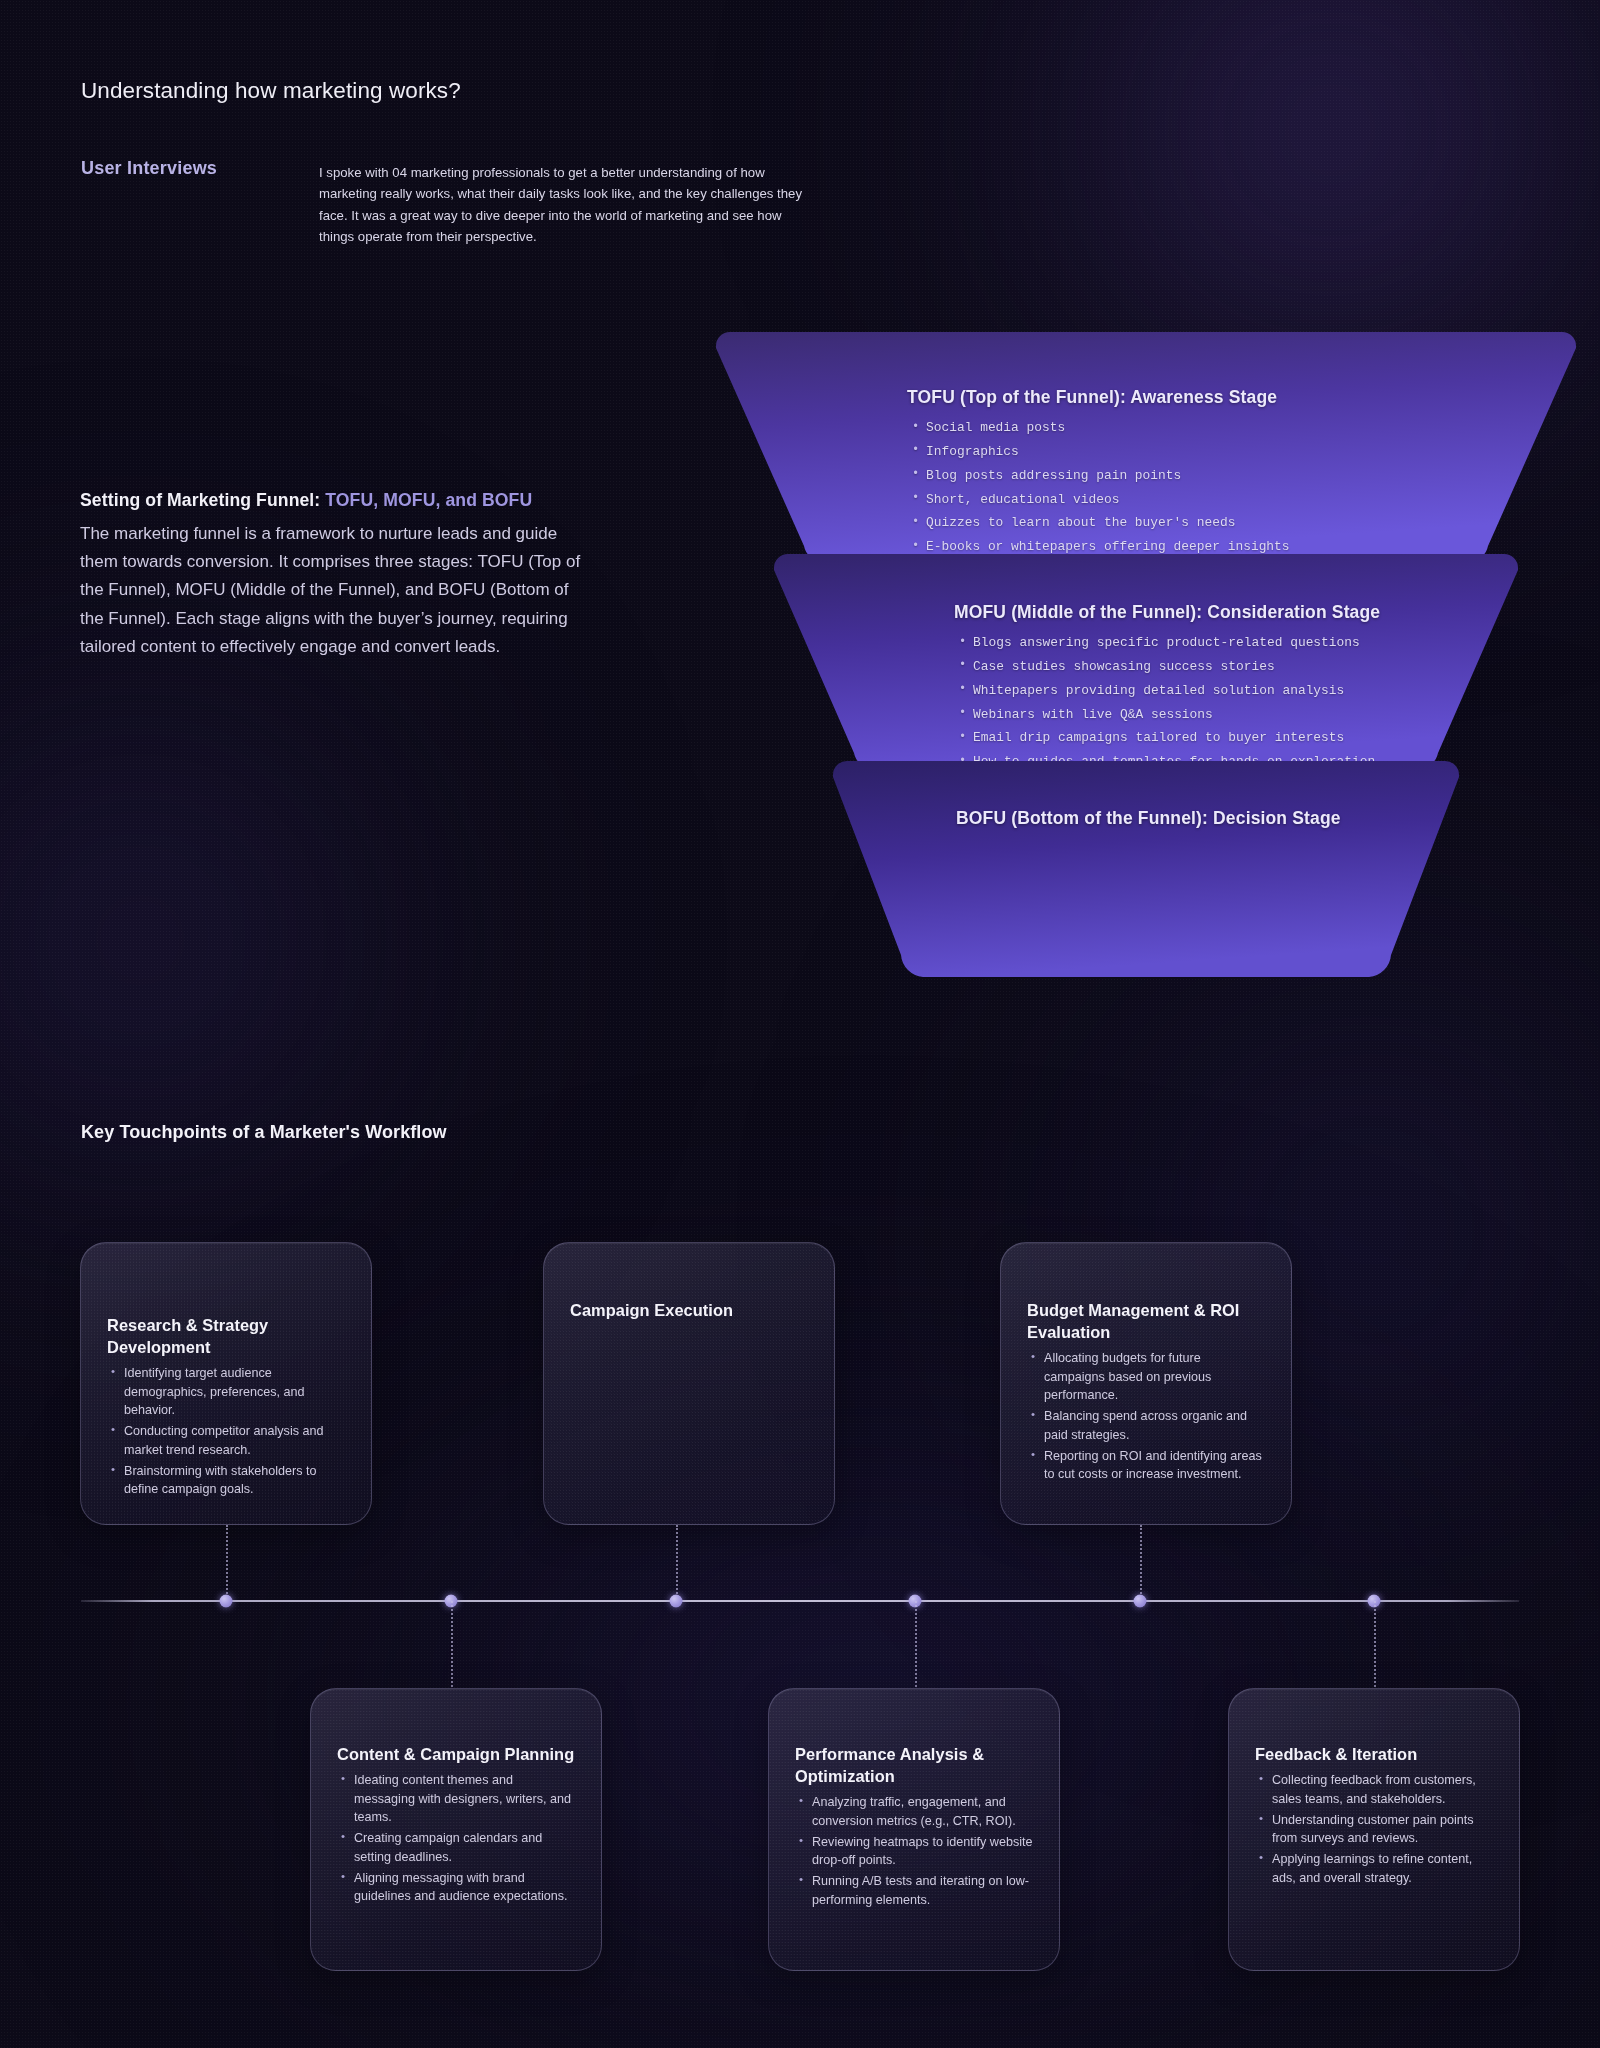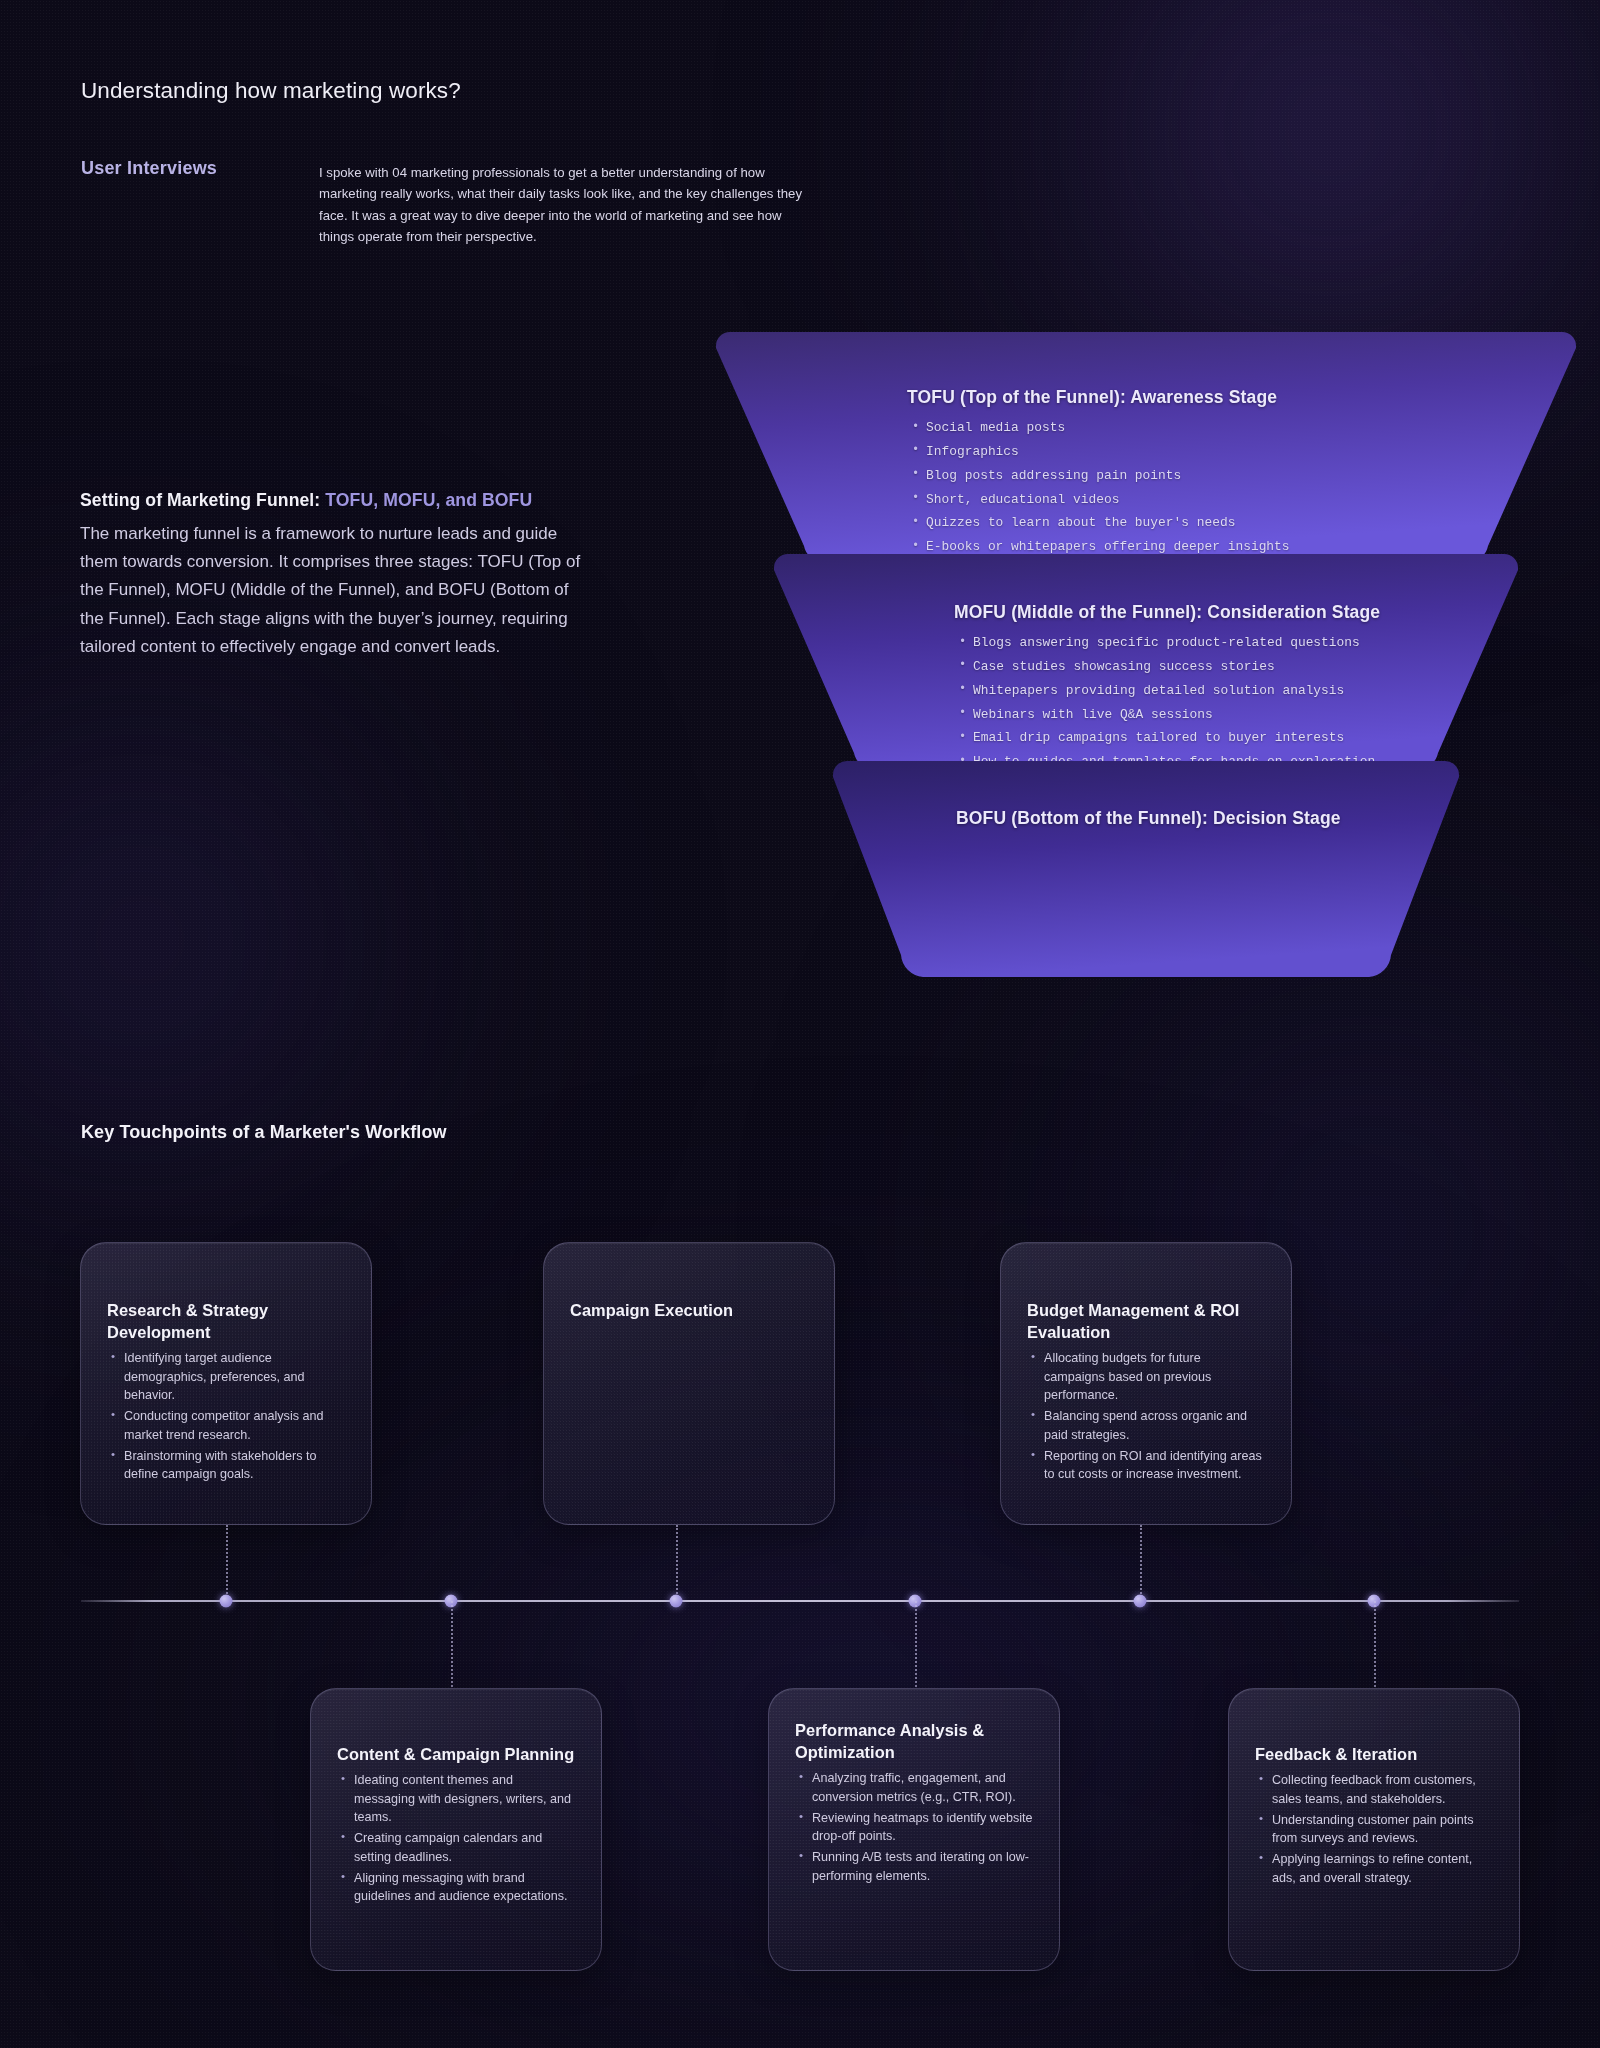--- a/index.html
+++ b/index.html
@@ -186,21 +186,21 @@
       </svg>
       <div class="content">
         <h3>BOFU (Bottom of the Funnel): Decision Stage</h3>
       </div>
     </div>
   </div>
 
   <div class="wf-title">Key Touchpoints of a Marketer's Workflow</div>
 
   <div class="card" style="left:80px; top:1242px; width:292px; height:283px;">
-    <div class="card-inner" style="padding:56px 26px 0 26px;">
+    <div class="card-inner" style="padding:56px 26px 0 26px;margin-top:15px;">
       <h4>Research &amp; Strategy Development</h4>
       <ul>
         <li>Identifying target audience demographics, preferences, and behavior.</li>
         <li>Conducting competitor analysis and market trend research.</li>
         <li>Brainstorming with stakeholders to define campaign goals.</li>
       </ul>
     </div>
   </div>
 
   <div class="card" style="left:543px; top:1242px; width:292px; height:283px;">
@@ -241,21 +241,21 @@
       <h4>Content &amp; Campaign Planning</h4>
       <ul>
         <li>Ideating content themes and messaging with designers, writers, and teams.</li>
         <li>Creating campaign calendars and setting deadlines.</li>
         <li>Aligning messaging with brand guidelines and audience expectations.</li>
       </ul>
     </div>
   </div>
 
   <div class="card" style="left:768px; top:1688px; width:292px; height:283px;">
-    <div class="card-inner" style="padding:30px 26px 0 26px;">
+    <div class="card-inner" style="padding:54px 26px 0 26px;">
       <h4>Performance Analysis &amp; Optimization</h4>
       <ul>
         <li>Analyzing traffic, engagement, and conversion metrics (e.g., CTR, ROI).</li>
         <li>Reviewing heatmaps to identify website drop-off points.</li>
         <li>Running A/B tests and iterating on low-performing elements.</li>
       </ul>
     </div>
   </div>
 
   <div class="card" style="left:1228px; top:1688px; width:292px; height:283px;">

